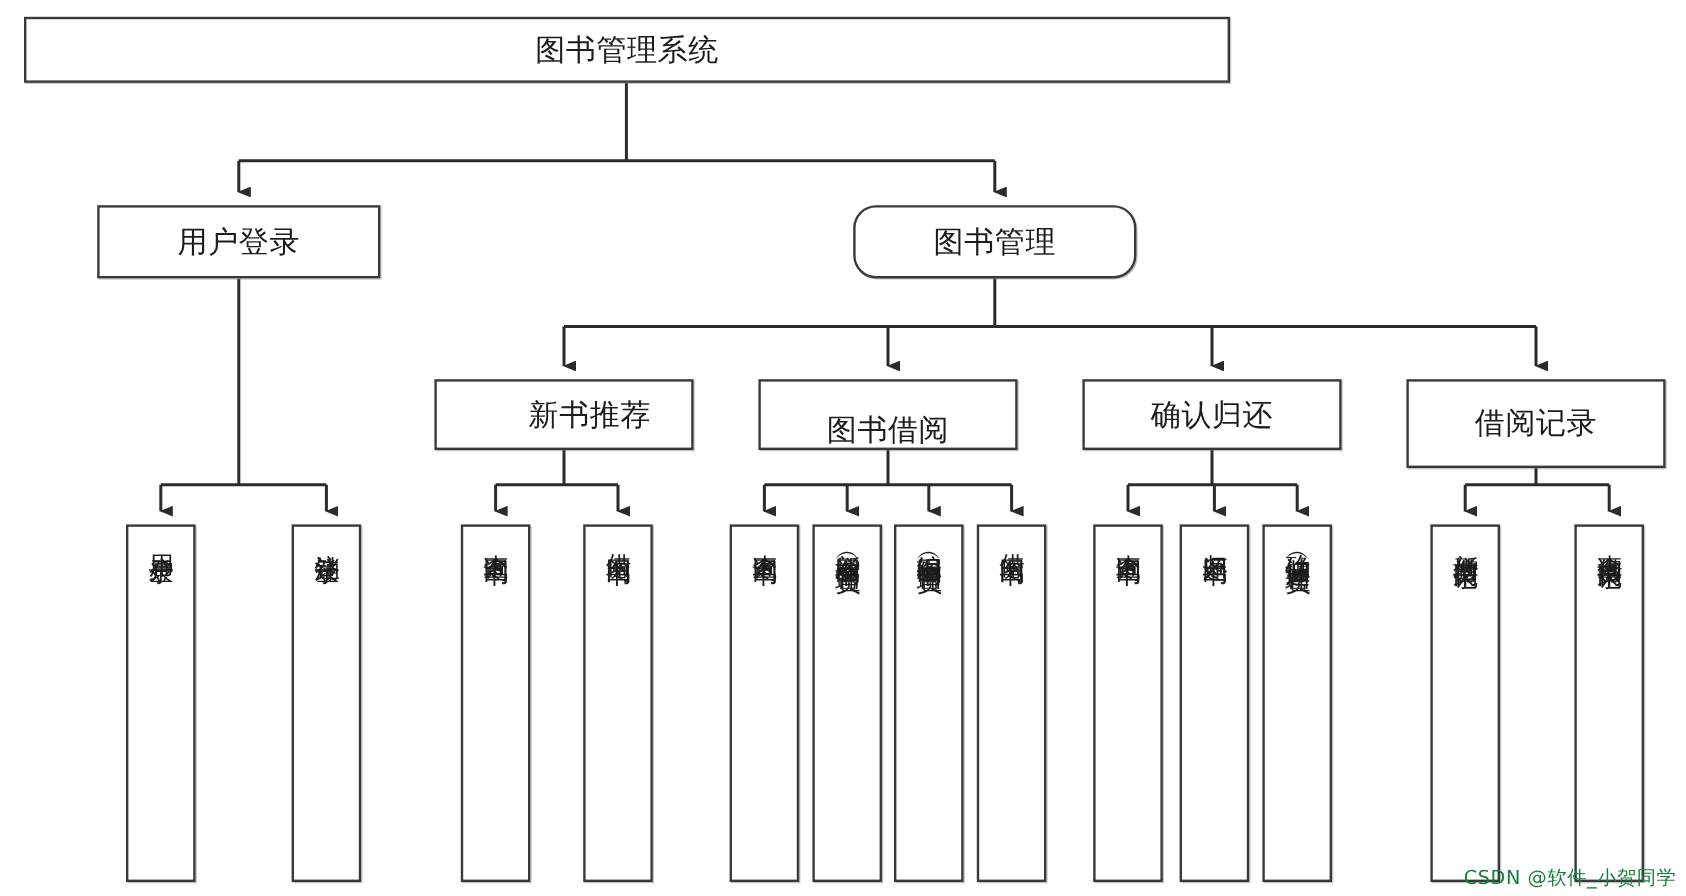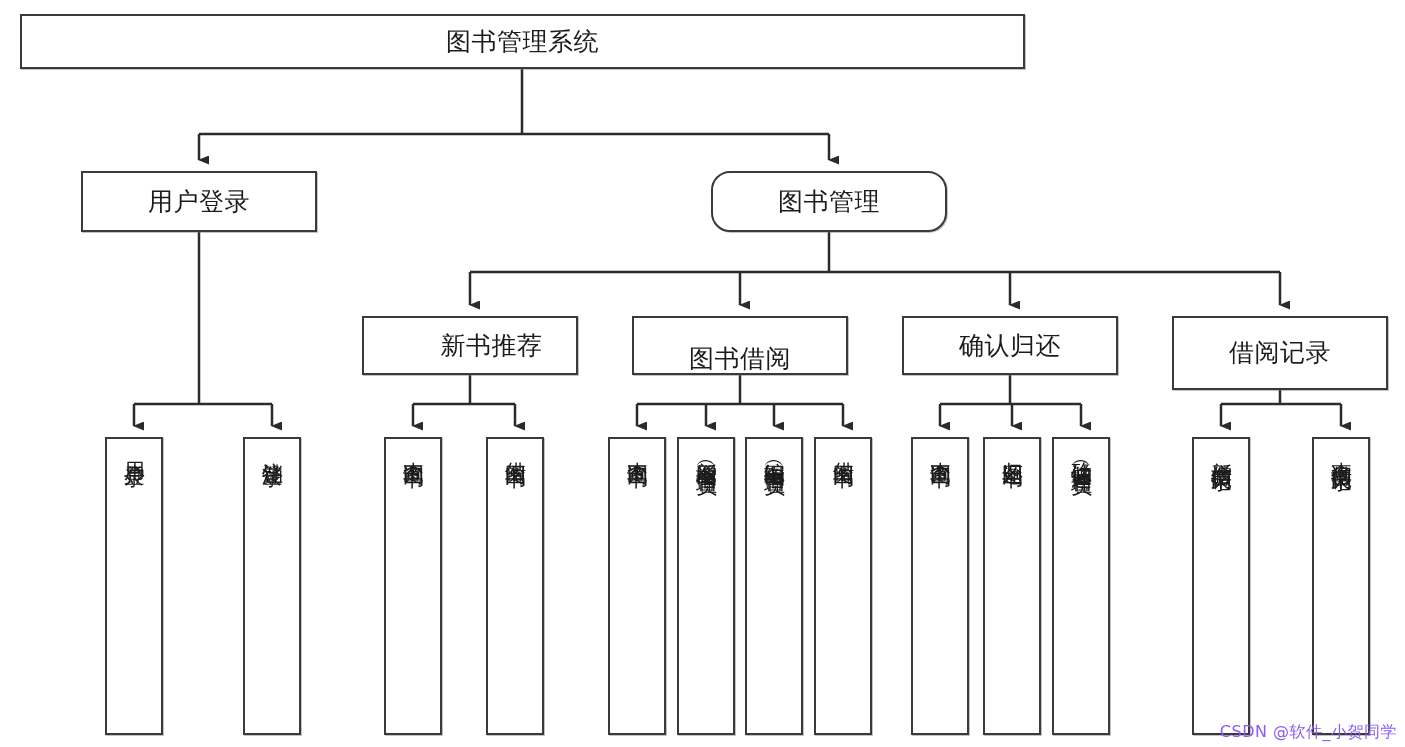--- a/index.html
+++ b/index.html
@@ -58,21 +58,21 @@
     letter-spacing: 2px;
     line-height: 1;
     white-space: normal;
     max-height: 286px;
   }
   .watermark {
     position: absolute;
     right: 8px;
     bottom: 4px;
     font-size: 16px;
-    color: #8b5cf6;
+    color: #15803d;
     letter-spacing: 0.5px;
     user-select: none;
   }
 </style>
 </head>
 <body>
 
 <div id="diagram-root">
   <svg id="connectors" viewBox="0 0 1405 747">
     <defs>

